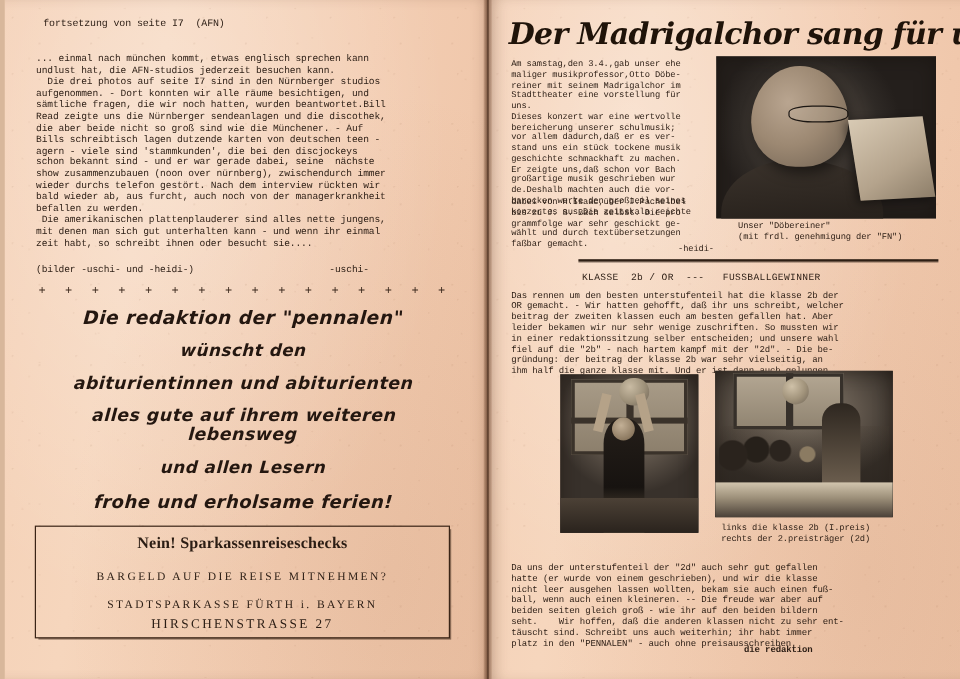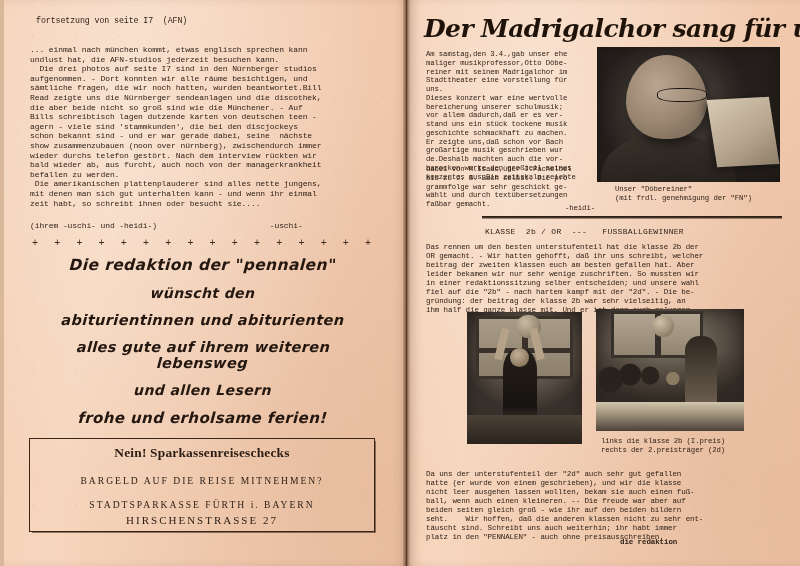--- a/index.html
+++ b/index.html
@@ -351,21 +351,21 @@
 schon bekannt sind - und er war gerade dabei, seine  nächste
 show zusammenzubauen (noon over nürnberg), zwischendurch immer
 wieder durchs telefon gestört. Nach dem interview rückten wir
 bald wieder ab, aus furcht, auch noch von der managerkrankheit
 befallen zu werden.
  Die amerikanischen plattenplauderer sind alles nette jungens,
 mit denen man sich gut unterhalten kann - und wenn ihr einmal
 zeit habt, so schreibt ihnen oder besucht sie....</div>
 
 
-  <div class="abs tw" id="l-credit">(ihrem -uschi- und -heidi-)                        -uschi-</div>
+  <div class="abs tw" id="l-credit">(bilder -uschi- und -heidi-)                        -uschi-</div>
 
   <div class="abs" id="l-plusrule">+ + + + + + + + + + + + + + + + + + + + + + + + + + + + + +</div>
 
   <div class="abs" id="l-wish">
     <div class="wl-1">Die redaktion der "pennalen"</div>
     <div class="wl-2">wünscht den</div>
     <div class="wl-3">abiturientinnen und abiturienten</div>
     <div class="wl-4">alles gute auf ihrem weiteren lebensweg</div>
     <div class="wl-5">und allen Lesern</div>
     <div class="wl-6">frohe und erholsame ferien!</div>

